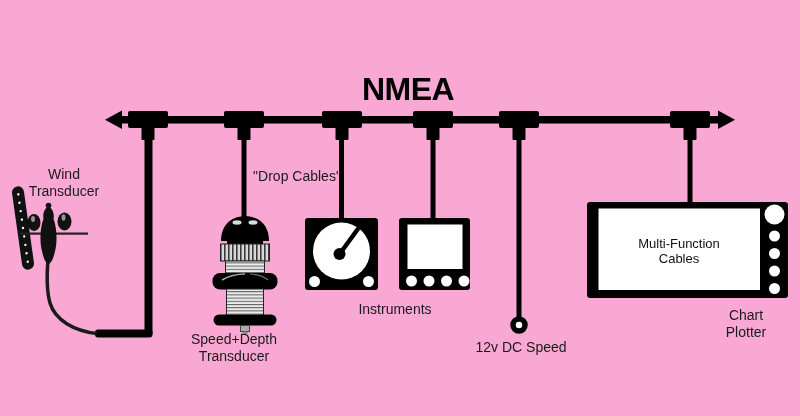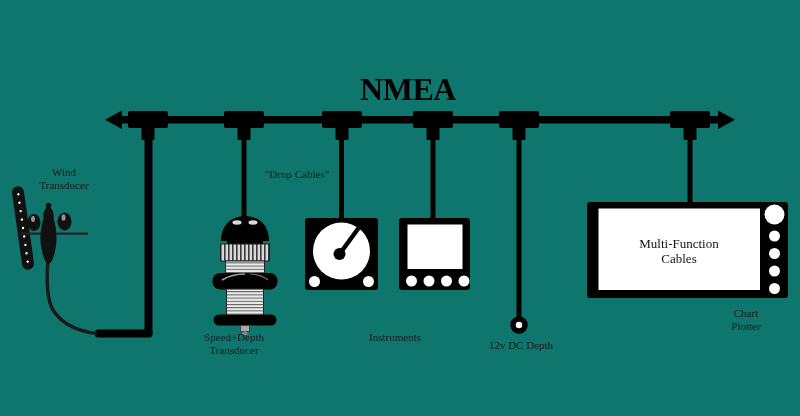--- a/index.html
+++ b/index.html
@@ -1,29 +1,29 @@
 <!DOCTYPE html>
 <html><head>
 <meta charset="utf-8">
 <style>
   html,body{margin:0;padding:0;background:#fff;}
   #stage{
     position:relative;
     width:800px;height:416px;
-    background:#0f766e;
+    background:#f9a8d4;
     overflow:hidden;
-    font-family:Liberation Serif, serif;
+    font-family:Liberation Sans, sans-serif;
   }
   svg{position:absolute;left:0;top:0;}
   .label{
     position:absolute;
     transform:translateX(-50%);
     text-align:center;
     white-space:pre-line;
-    font-size:11px;
+    font-size:14px;
     line-height:1.18;
     color:#1a1a1a;
   }
   .title{
     position:absolute;
     transform:translateX(-50%);
     font-weight:bold;
     font-size:32px;
     letter-spacing:-0.5px;
     color:#000;
@@ -166,22 +166,22 @@
   <div class="title" style="left:408px;top:73px;">NMEA</div>
 
   <div class="label" style="left:64px;top:166px;">Wind
 Transducer</div>
 
   <div class="label" style="left:297px;top:168px;">"Drop Cables"</div>
 
   <div class="label" style="left:234px;top:331px;">Speed+Depth
 Transducer</div>
 
-  <div class="label" style="left:395px;top:301px;margin-top:30px;">Instruments</div>
+  <div class="label" style="left:395px;top:301px;">Instruments</div>
 
-  <div class="label" style="left:521px;top:339px;">12v DC Depth</div>
+  <div class="label" style="left:521px;top:339px;">12v DC Speed</div>
 
   <div class="label label-mfd" style="left:679px;top:236px;">Multi-Function
 Cables</div>
 
   <div class="label" style="left:702px;top:307px;margin-left:44px;">Chart Plotter</div>
 
 </div>
 
 </body></html>

